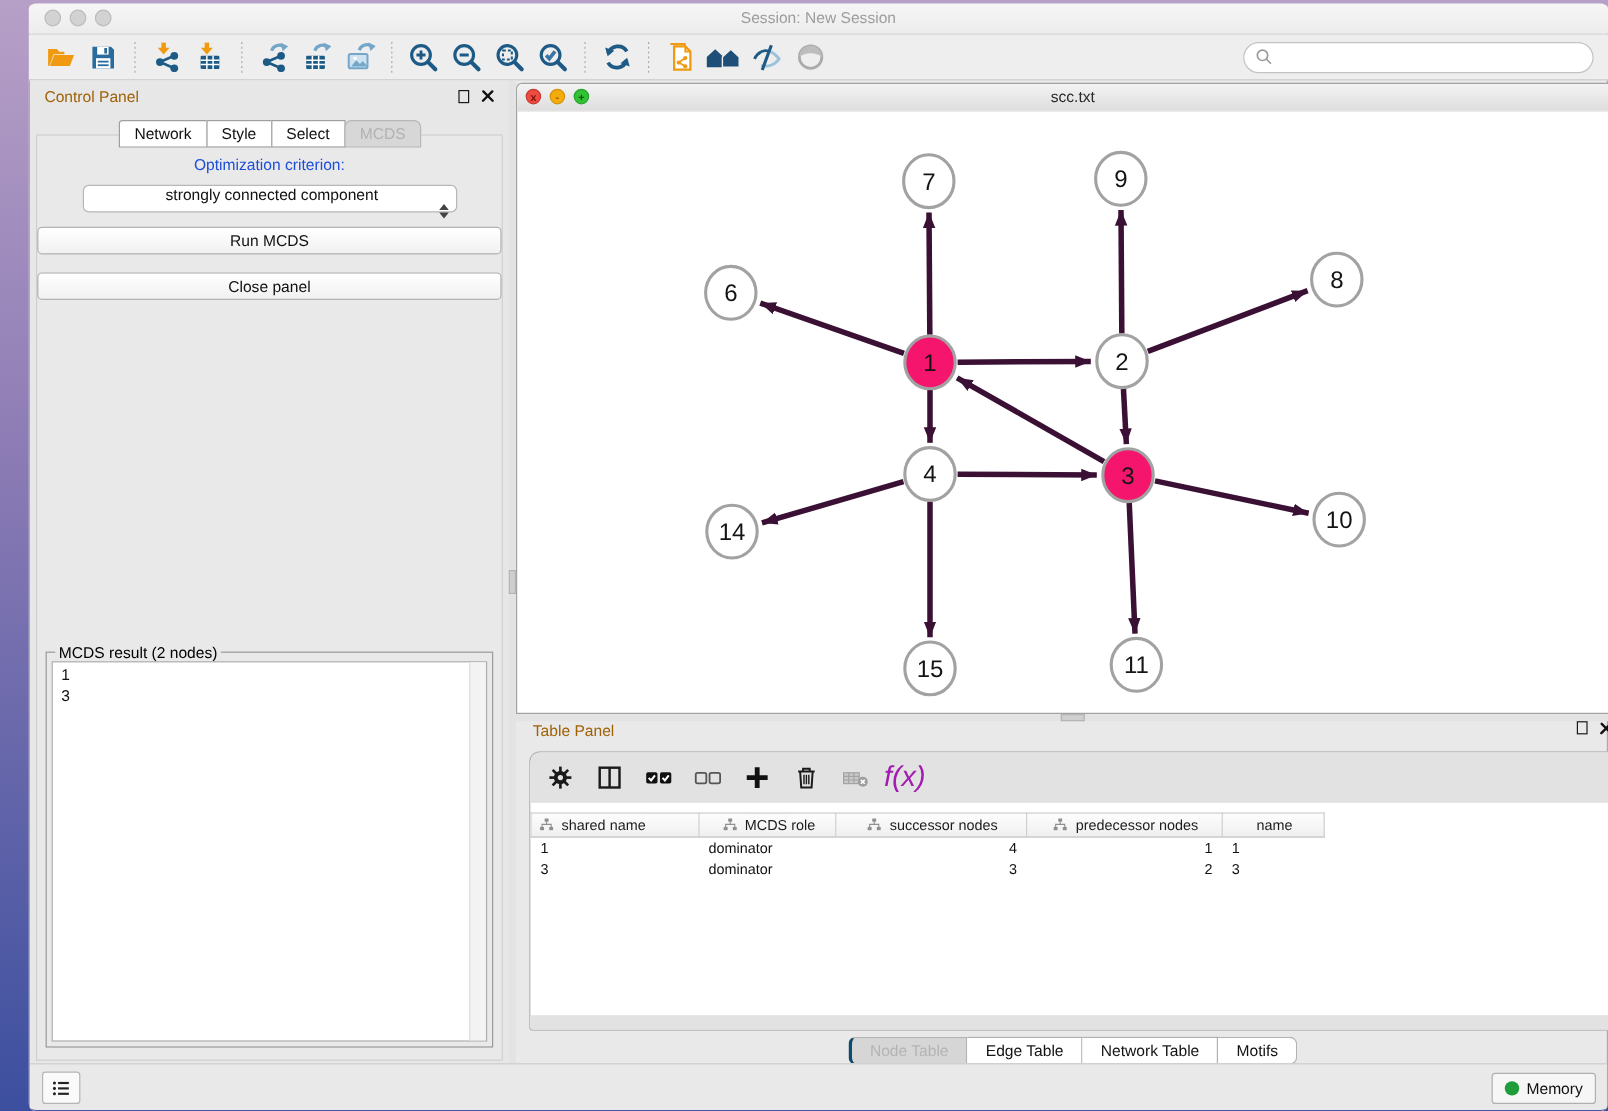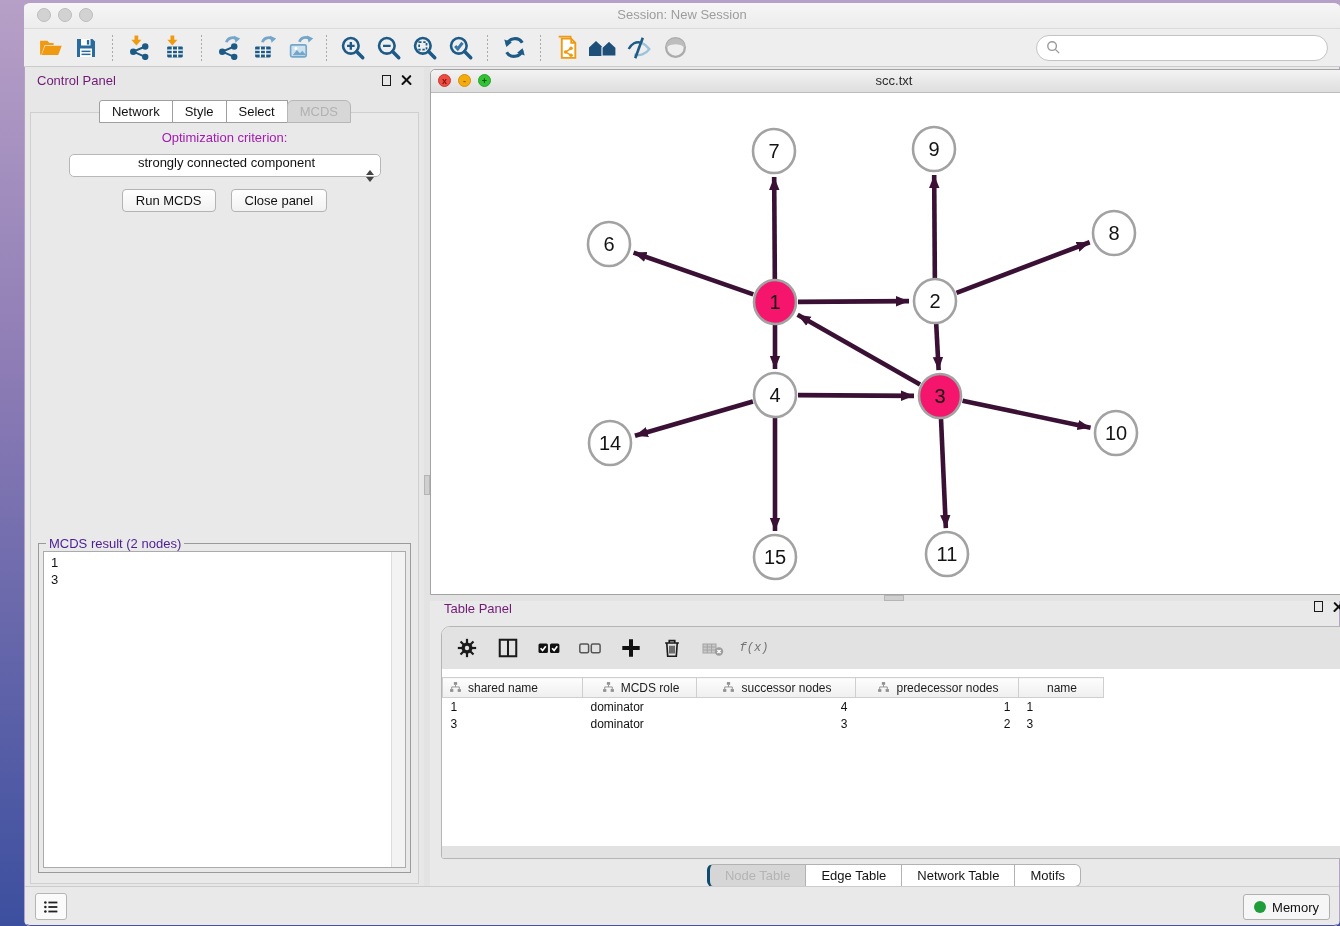--- a/index.html
+++ b/index.html
@@ -23,42 +23,42 @@
   .app-title{position:absolute;left:0;right:0;top:4px;text-align:center;font-size:13px;color:#9d9d9d;}
   
   .toolbar{height:37px;background:#eeeeee;border-bottom:1px solid #cbcbcb;display:flex;align-items:center;padding:0 8px;}
   .tbi{width:30px;height:30px;display:flex;align-items:center;justify-content:center;margin:0 3px;cursor:pointer;}
   .tbi svg{display:block;}
   .tsep{width:1px;height:26px;margin:0 8px;background-image:linear-gradient(#aaa 40%,transparent 40%);background-size:1px 4px;}
   .searchbox{margin-left:auto;margin-right:4px;width:292px;height:26px;background:#fff;border:1px solid #c3c3c3;border-radius:13px;display:flex;align-items:center;padding:0 9px;box-sizing:border-box;}
   
   .control-panel{position:absolute;left:1px;top:64px;width:399px;height:822px;background:#e7e7e7;}
   .cp-header{height:26px;display:flex;align-items:center;padding:0 12px;}
-  .panel-title{font-size:13px;color:#701a75;}
+  .panel-title{font-size:13px;color:#a16207;}
   .panel-btns{margin-left:auto;display:flex;align-items:center;gap:10px;}
   .float-ico{width:9px;height:11px;border:1.6px solid #1a1a1a;display:inline-block;box-sizing:border-box;cursor:pointer;}
   .close-ico{width:11px;height:11px;position:relative;display:inline-block;cursor:pointer;}
   .close-ico::before,.close-ico::after{content:"";position:absolute;left:-1px;top:4.5px;width:13px;height:2.4px;background:#111;border-radius:1px;}
   .close-ico::before{transform:rotate(45deg);}
   .close-ico::after{transform:rotate(-45deg);}
   .cp-tabs{display:flex;justify-content:center;margin-top:7px;position:relative;z-index:2;align-items:center;}
   .cptab{font-size:13px;color:#111;background:#fff;border:1px solid #9f9f9f;padding:3px 12px;margin-right:-1px;cursor:pointer;}
   .cptab:first-child{border-radius:3px 0 0 0;}
   .cptab.active{background:#d7d7d7;color:#b2b2b2;border-radius:6px 6px 0 0;border-color:#b7b7b7;}
   .cp-body{position:absolute;left:5px;right:5px;top:45px;bottom:5px;background:#e9e9e9;border:1px solid #cfcfcf;}
-  .opt-label{margin-top:17px;text-align:center;font-size:13px;color:#a21caf;}
+  .opt-label{margin-top:17px;text-align:center;font-size:13px;color:#1d4ed8;}
   .selectbox{margin:9px auto 0;width:312px;height:23px;background:#fff;border:1px solid #b7b7b7;border-radius:5px;display:flex;align-items:center;padding:0 6px 0 10px;box-sizing:border-box;font-size:13px;color:#111;cursor:pointer;flex-direction:column;}
   .chev{margin-left:auto;display:flex;flex-direction:column;gap:2px;}
   .chev i{width:0;height:0;border-left:4px solid transparent;border-right:4px solid transparent;}
   .chev .up{border-bottom:5px solid #444;}
   .chev .dn{border-top:5px solid #444;}
-  .btn-row{display:flex;justify-content:center;gap:15px;margin-top:12px;}
+  .btn-row{display:flex;justify-content:center;gap:15px;margin-top:12px;flex-direction:column;}
   .pushbtn{background:linear-gradient(#ffffff,#f1f1f1);border:1px solid #b3b3b3;border-radius:4px;font-size:13px;color:#111;padding:3px 13px;cursor:pointer;font-family:inherit;}
   .mcds-fieldset{position:absolute;left:7px;right:7px;top:430px;bottom:10px;border:1px solid #9a9a9a;background:#e9e9e9;}
-  .mcds-legend{position:absolute;top:-8px;left:7px;background:#e9e9e9;padding:0 3px;font-size:13px;color:#4c1d95;}
+  .mcds-legend{position:absolute;top:-8px;left:7px;background:#e9e9e9;padding:0 3px;font-size:13px;color:#000000;}
   .result-box{position:absolute;inset:7px 4px 4px 4px;background:#fff;border:1px solid #ababab;}
   .result-lines{padding:2px 7px;font-size:13px;line-height:17px;color:#111;white-space:pre-line;}
   .result-scroll{position:absolute;top:0;bottom:0;right:0;width:13px;background:#f3f3f3;border-left:1px solid #dcdcdc;}
   
   .v-splitter{position:absolute;left:400px;top:64px;width:6px;height:822px;background:#e3e3e3;}
   .v-splitter .grip{position:absolute;top:408px;left:0;width:6px;height:20px;background:#cfcfcf;border:1px solid #b5b5b5;box-sizing:border-box;}
   .h-splitter{position:absolute;left:406px;top:592px;width:928px;height:6px;background:#e3e3e3;}
   .h-splitter .grip{position:absolute;left:454px;top:0;width:20px;height:6px;background:#cfcfcf;border:1px solid #b5b5b5;box-sizing:border-box;}
   
   .netwin{position:absolute;left:406px;top:66px;width:928px;height:526px;background:#fff;border:1px solid #a3a3a3;border-radius:5px 5px 0 0;box-sizing:border-box;}
@@ -70,21 +70,21 @@
   .tl.grn{background:#33c135;border:1px solid #27a329;color:#0b5c0d;}
   .net-title{position:absolute;left:0;right:0;top:3px;text-align:center;font-size:13px;color:#2b2b2b;}
   .canvas{position:relative;width:926px;height:502px;}
   
   .table-panel{position:absolute;left:406px;top:598px;width:928px;height:288px;}
   .tp-header{height:22px;display:flex;align-items:flex-start;padding:0 14px;}
   .tp-panel{position:absolute;left:11px;right:6px;top:25px;bottom:30px;background:#fff;border:1px solid #b5b5b5;border-radius:9px 9px 3px 3px;overflow:hidden;}
   .tp-toolbar{height:42px;background:#e2e2e2;display:flex;align-items:center;padding:0 12px;gap:15px;}
   .tpi{width:26px;height:26px;display:flex;align-items:center;justify-content:center;cursor:pointer;}
   .tpi.disabled{cursor:default;}
-  .fx{font-family:Liberation Mono, monospace;font-style:italic;font-size:12px;color:#737373;}
+  .fx{font-family:Liberation Sans, sans-serif;font-style:italic;font-size:24px;color:#a21caf;}
   .node-table{border-collapse:collapse;margin-top:8px;table-layout:fixed;}
   .node-table th{font-weight:normal;font-size:12px;color:#1c1c1c;background:linear-gradient(#fdfdfd,#efefef);border:1px solid #cfcfcf;padding:2px 4px;height:15px;cursor:pointer;}
   .th-inner{display:flex;align-items:center;gap:6px;justify-content:flex-start;padding-left:2px;}
   .th-inner.center{justify-content:center;}
   .node-table td{font-size:12px;color:#111;padding:1px 8px;height:15px;overflow:hidden;}
   td.al{text-align:left;} td.ar{text-align:right;}
   .tp-bottom{position:absolute;left:0;right:0;bottom:0;height:12px;background:#e2e2e2;}
   .tp-tabs{position:absolute;left:0;right:0;bottom:2px;display:flex;justify-content:center;}
   .btab{font-size:13px;color:#141414;background:#fff;border:1px solid #b2b2b2;border-left:none;padding:3px 15px;cursor:pointer;}
   .btab:first-child{border-left:3px solid #0c4a6e;border-radius:6px 0 0 6px;background:#d6d6d6;color:#b4b4b4;}

